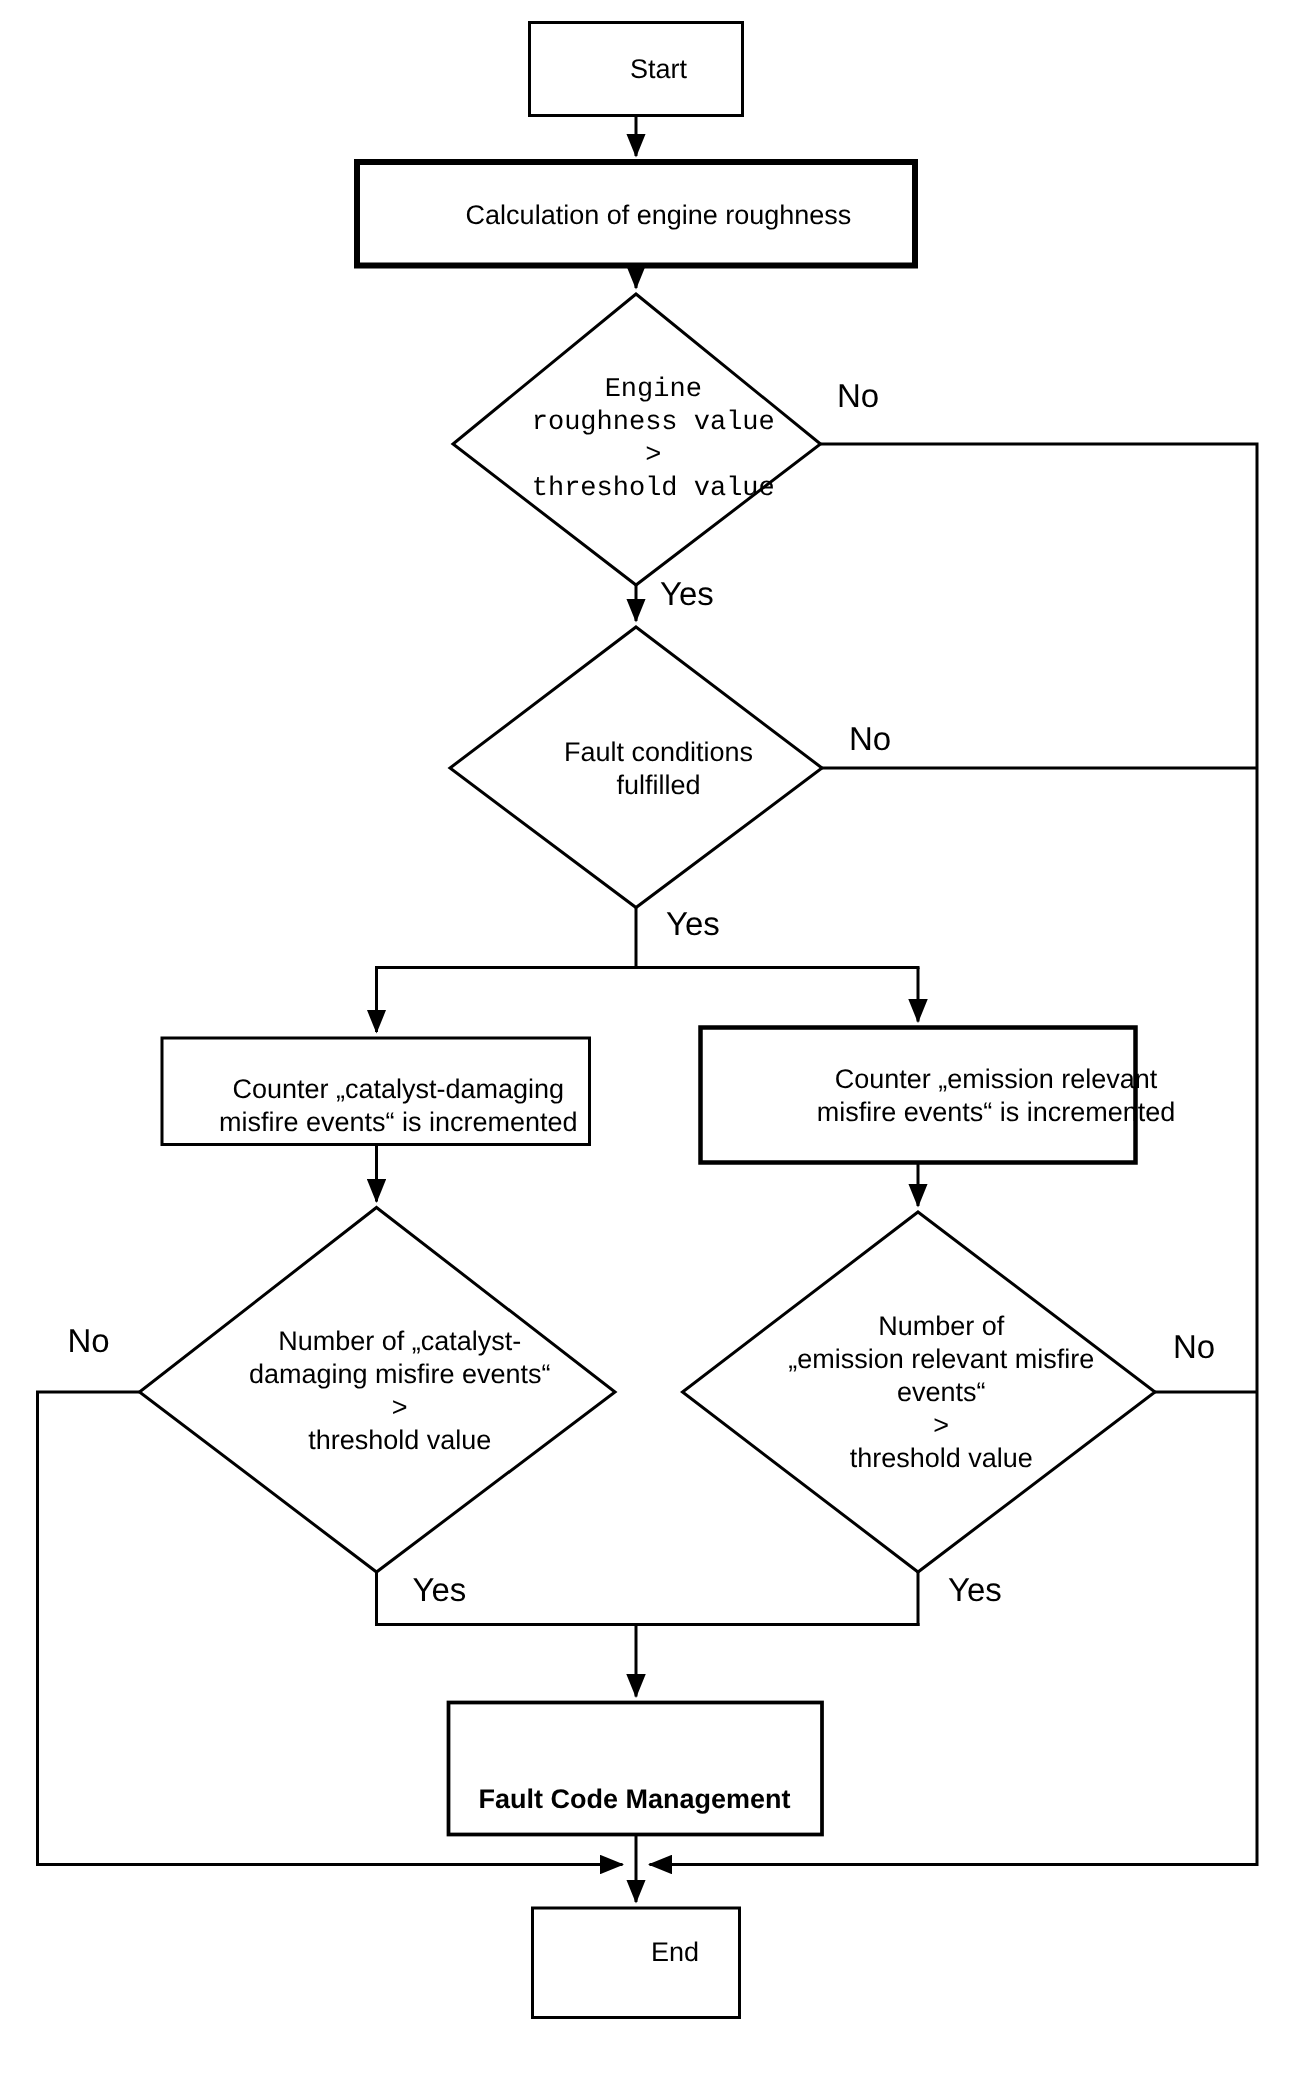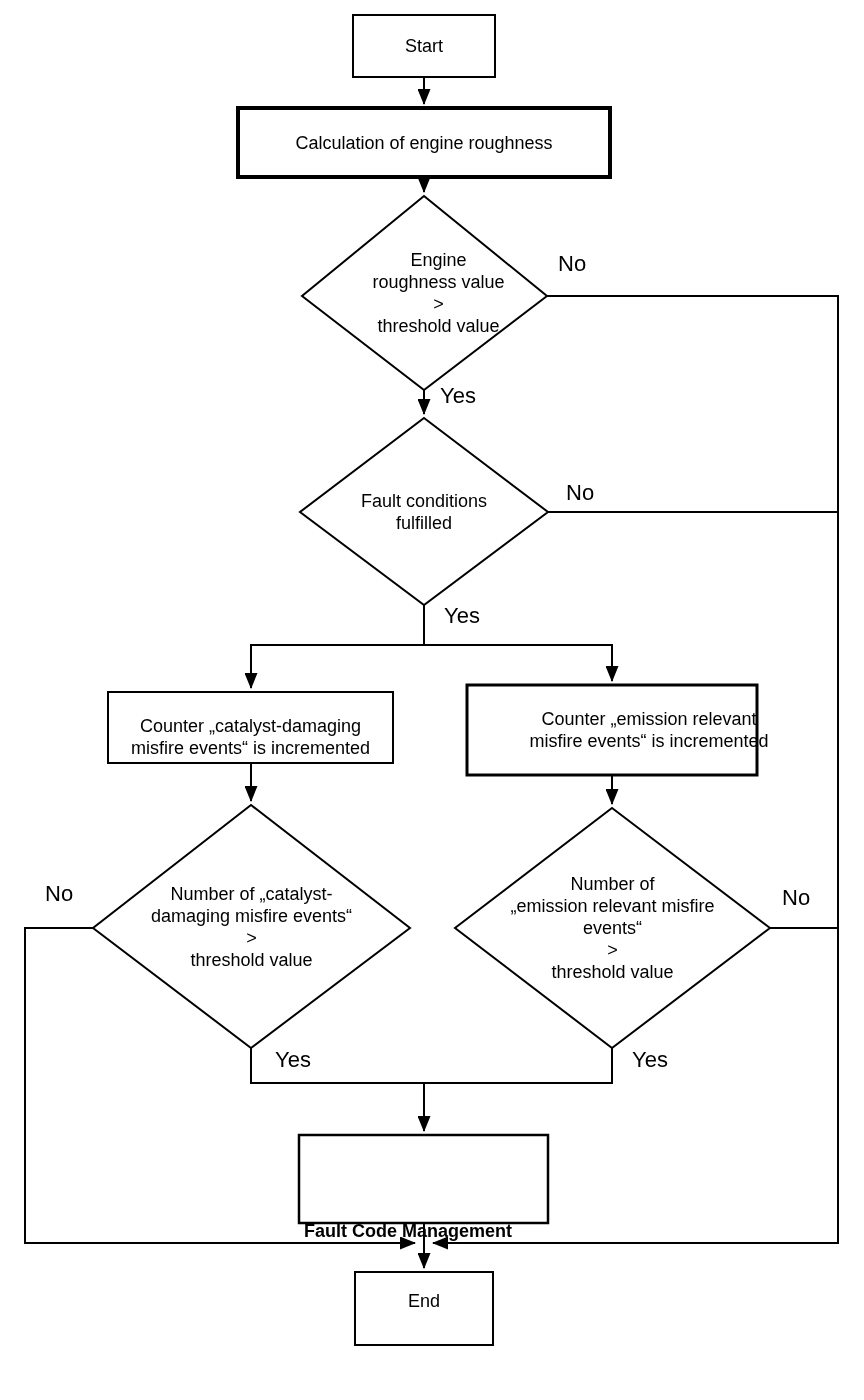--- a/index.html
+++ b/index.html
@@ -23,20 +23,21 @@
   .node-label {
     position: absolute;
     display: flex;
     align-items: center;
     justify-content: center;
     text-align: center;
     font-size: 18px;
     line-height: 22px;
     white-space: pre-line;
     pointer-events: none;
+    padding-left: 15px;
   }
   .node-label.bold {
     font-weight: bold;
   }
   .edge-label {
     position: absolute;
     font-size: 22px;
     line-height: 20px;
     white-space: nowrap;
     pointer-events: none;
@@ -96,21 +97,21 @@
     <polygon points="251,805 410,928 251,1048 93,928" fill="#fff" stroke="#000" stroke-width="2"></polygon>
     <polygon points="612,808 770,928 612,1048 455,928" fill="#fff" stroke="#000" stroke-width="2"></polygon>
     <rect x="299" y="1135" width="249" height="88" fill="#fff" stroke="#000" stroke-width="2.5"></rect>
     <rect x="355" y="1272" width="138" height="73" fill="#fff" stroke="#000" stroke-width="2"></rect>
   </svg>
 
   <div class="node-label" style="left:353px; top:15px; width:142px; height:62px;">Start</div>
 
   <div class="node-label" style="left:238px; top:108px; width:372px; height:69px;text-align:right;">Calculation of engine roughness</div>
 
-  <div class="node-label" style="left:316px; top:196px; width:245px; height:194px;">Engine
+  <div class="node-label" style="left:298px; top:196px; width:245px; height:194px;font-family:Liberation Mono, monospace;">Engine
 roughness value
 &gt;
 threshold value</div>
 
   <div class="node-label" style="left:300px; top:418px; width:248px; height:187px;">Fault conditions
 fulfilled</div>
 
   <div class="node-label" style="left:108px; top:692px; width:285px; height:89px;">Counter „catalyst-damaging
 misfire events“ is incremented</div>
 
@@ -121,23 +122,23 @@
 damaging misfire events“
 &gt;
 threshold value</div>
 
   <div class="node-label" style="left:455px; top:808px; width:315px; height:240px;">Number of
 „emission relevant misfire
 events“
 &gt;
 threshold value</div>
 
-  <div class="node-label bold" style="left:299px; top:1187px; width:218px; height:88px;border-radius:23px;">Fault Code Management</div>
+  <div class="node-label bold" style="left:299px; top:1155px; width:218px; height:88px;border-radius:23px;">Fault Code Management</div>
 
-  <div class="node-label" style="left:355px; top:1272px; width:138px; height:58px;">End</div>
+  <div class="node-label" style="left:366px; top:1272px; width:138px; height:58px;">End</div>
 
   <div class="edge-label" style="left:558px; top:254px;">No</div>
   <div class="edge-label" style="left:440px; top:386px;">Yes</div>
   <div class="edge-label" style="left:566px; top:483px;">No</div>
   <div class="edge-label" style="left:444px; top:606px;">Yes</div>
   <div class="edge-label" style="left:45px; top:884px;">No</div>
   <div class="edge-label" style="left:275px; top:1050px;">Yes</div>
   <div class="edge-label" style="left:782px; top:888px;">No</div>
   <div class="edge-label" style="left:632px; top:1050px;">Yes</div>
 

